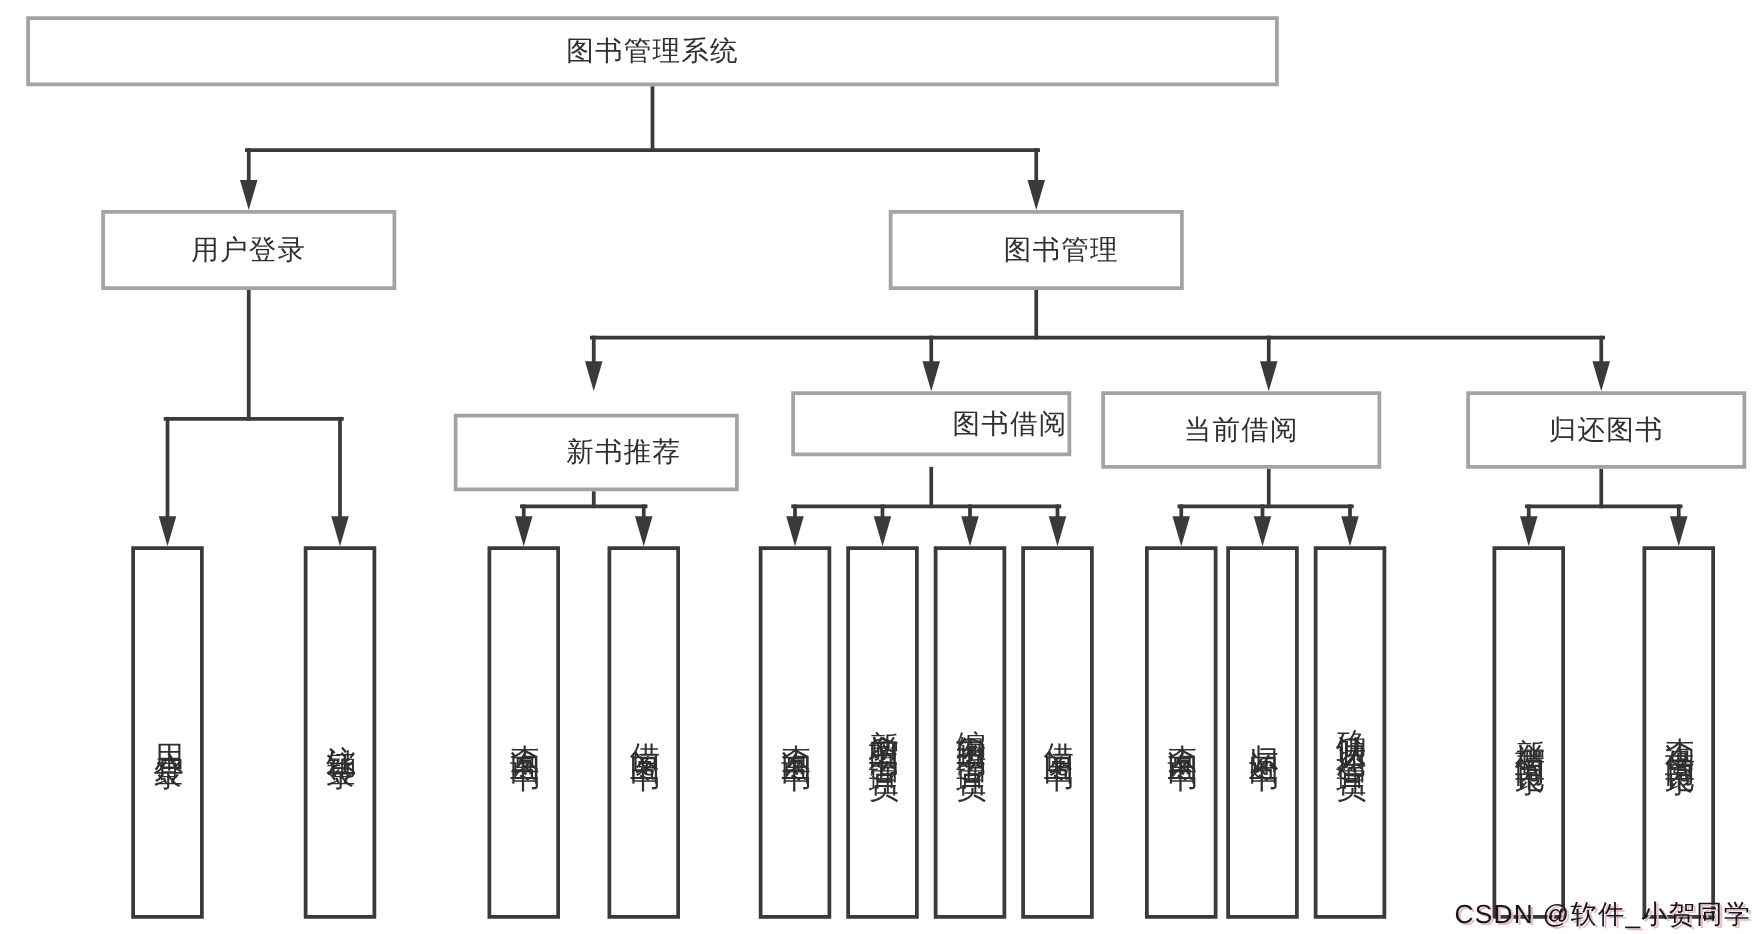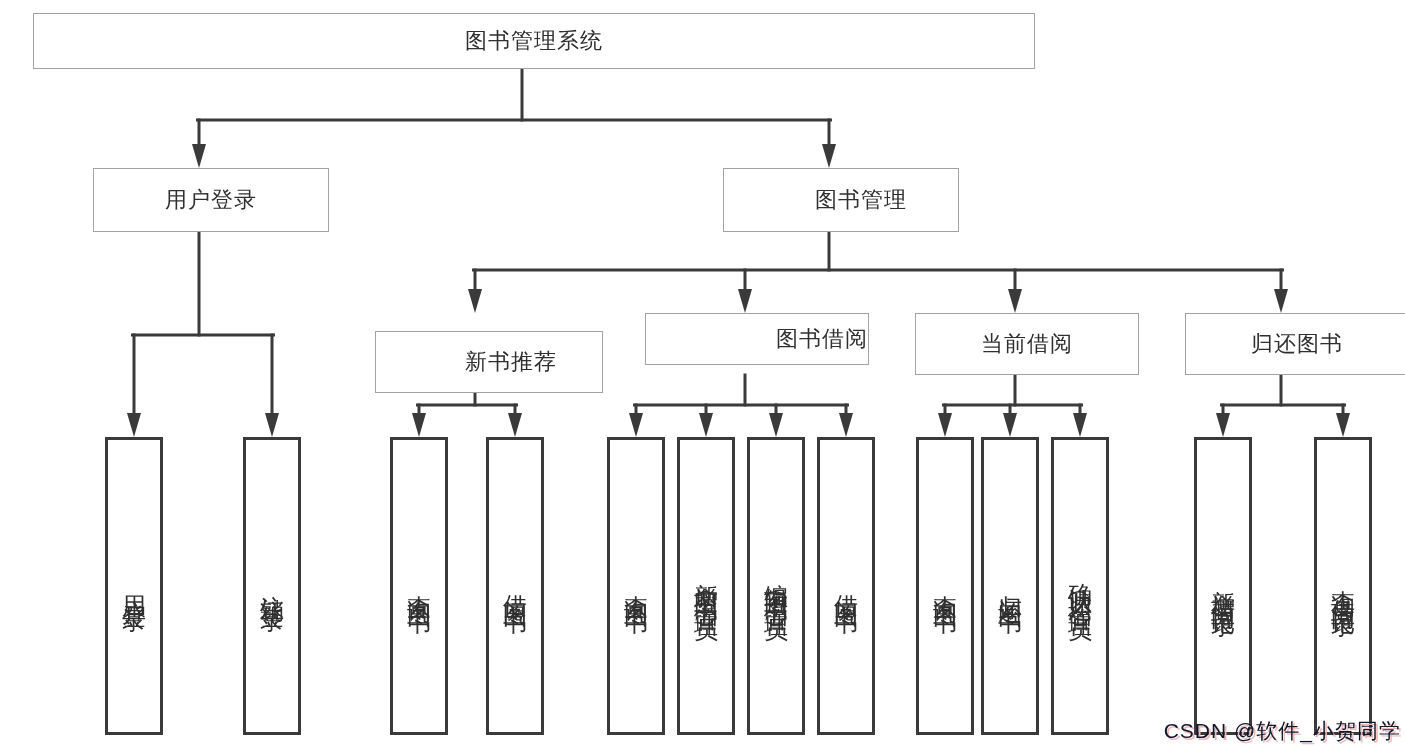--- a/index.html
+++ b/index.html
@@ -26,30 +26,29 @@
     fill: none;
     stroke-linecap: square;
   }
   #connector-layer polygon {
     fill: #3a3a3a;
     stroke: none;
   }
   .hbox {
     position: absolute;
     box-sizing: border-box;
-    border: 1px solid #a3a3a3;
+    border: 3px solid #a3a3a3;
     background: #ffffff;
     display: flex;
     align-items: center;
     justify-content: center;
     font-size: 22px;
     color: #2f2f2f;
     z-index: 1;
     letter-spacing: 1px;
-    margin-left: 12px;
   }
   .leaf {
     position: absolute;
     top: 437px;
     width: 58px;
     height: 298px;
     box-sizing: border-box;
     border: 3px solid #3a3a3a;
     background: #ffffff;
     display: flex;
@@ -158,21 +157,21 @@
 <div class="hbox" style="left:711px; top:168px; width:236px; height:64px;padding-left:40px;">
   <span>图书管理</span>
 </div>
 
 <div class="hbox" style="left:363px; top:331px; width:228px; height:62px;padding-left:44px;">
   <span>新书推荐</span>
 </div>
 <div class="hbox" style="left:633px; top:313px; width:224px; height:52px;justify-content:flex-end;">
   <span>图书借阅</span>
 </div>
-<div class="hbox" style="left:903px; top:313px; width:224px; height:62px;">
+<div class="hbox" style="left:881px; top:313px; width:224px; height:62px;">
   <span>当前借阅</span>
 </div>
 <div class="hbox" style="left:1173px; top:313px; width:224px; height:62px;">
   <span>归还图书</span>
 </div>
 
 <div class="leaf" style="left:105px;">
   <span class="vtext">用户登录</span>
 </div>
 <div class="leaf" style="left:243px;">

